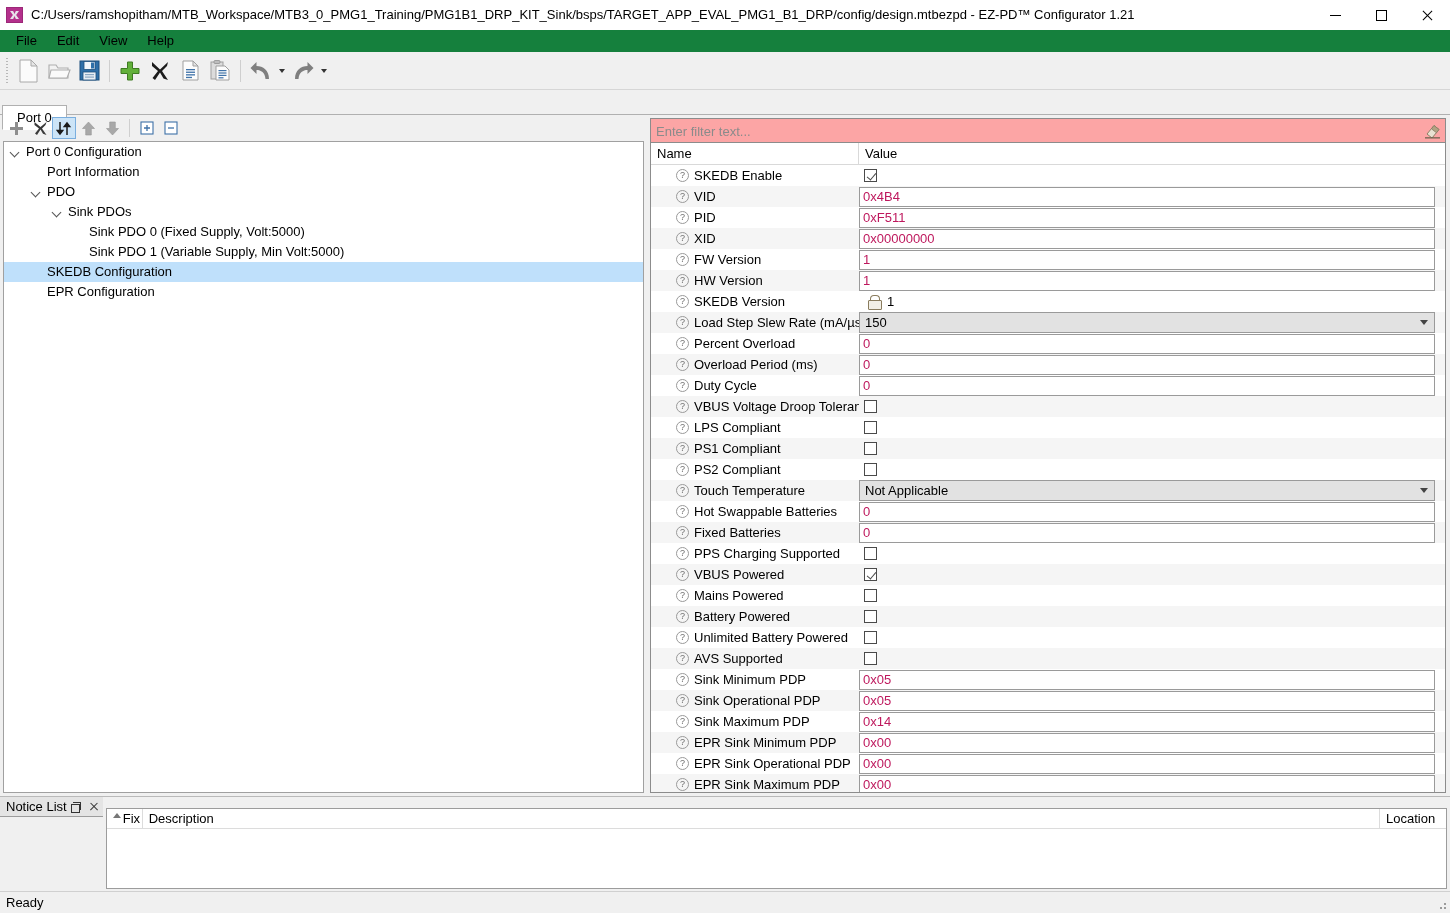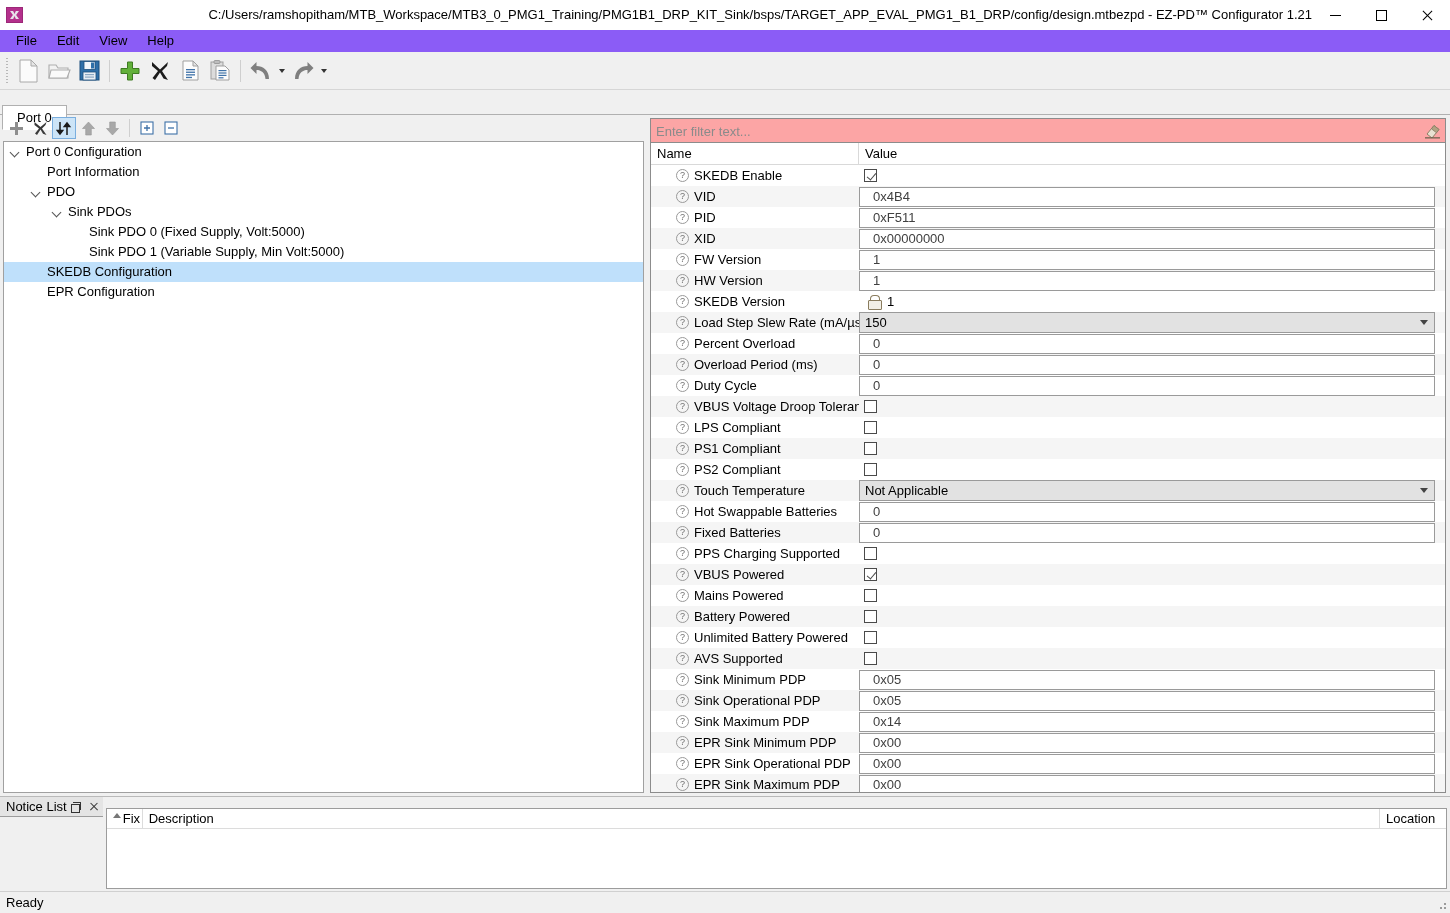--- a/index.html
+++ b/index.html
@@ -26,39 +26,39 @@
     background: #b4308c; position: relative; flex: none;
     border: 1px solid #9c2878;
   }
   .app-icon::after {
     content: ""; position: absolute; left: 3px; top: 3px; right: 3px; bottom: 3px;
     background: #e8e0ea;
     clip-path: polygon(0 0, 35% 0, 50% 38%, 65% 0, 100% 0, 68% 50%, 100% 100%, 65% 100%, 50% 62%, 35% 100%, 0 100%, 32% 50%);
   }
   .title-text {
     font-size: 13px; color: #000; white-space: nowrap; overflow: hidden;
-    flex: 1 1 auto; line-height: 30px; text-align: right;
+    flex: 1 1 auto; line-height: 30px;
   }
   .winbtns { display: flex; height: 30px; flex: none; }
   .winbtn {
     width: 46px; height: 30px; display: flex; align-items: center; justify-content: center;
     position: relative;
   }
   .wb-min { width: 11px; height: 1px; background: #000; }
   .wb-max { width: 11px; height: 11px; border: 1px solid #000; }
   .wb-close { width: 13px; height: 13px; position: relative; }
   .wb-close::before, .wb-close::after {
     content: ""; position: absolute; left: 0; top: 6px; width: 13px; height: 1px; background: #000;
   }
   .wb-close::before { transform: rotate(45deg); }
   .wb-close::after  { transform: rotate(-45deg); }
 
   
   .menubar {
-    height: 22px; min-height: 22px; background: #8b5cf6;
+    height: 22px; min-height: 22px; background: #15803d;
     display: flex; align-items: center; padding-left: 6px;
   }
   .menu-item {
     padding: 2px 10px; font-size: 13px; line-height: 18px; color: #000; cursor: default;
   }
 
   
   .toolbar {
     height: 38px; min-height: 38px;
     background: #f0f0f0;
@@ -174,21 +174,21 @@
     position: absolute; left: 25px; top: 4px; width: 13px; height: 13px;
     border: 1px solid #9a9a9a; border-radius: 50%;
     font-size: 9px; line-height: 11px; text-align: center; color: #6d6d6d; background: transparent;
   }
   .gname-text { margin-left: 20px; }
   .gvalue { flex: 1 1 auto; height: 21px; display: flex; align-items: center; min-width: 0; }
 
   .cell-text {
     flex: 1 1 auto; height: 20px; margin-right: 10px;
     border: 1px solid #9a9a9a; background: #ffffff;
-    font-size: 13px; line-height: 18px; padding-left: 13px; color: #404040;
+    font-size: 13px; line-height: 18px; padding-left: 3px; color: #be185d;
     white-space: nowrap; overflow: hidden;
   }
   .cell-combo {
     flex: 1 1 auto; height: 21px; margin-right: 10px;
     border: 1px solid #9a9a9a; background: #e2e2e2;
     font-size: 13px; line-height: 19px; padding-left: 5px; color: #000;
     display: flex; align-items: center; justify-content: space-between;
   }
   .combo-caret {
     width: 20px; height: 19px; display: flex; align-items: center; justify-content: center;

